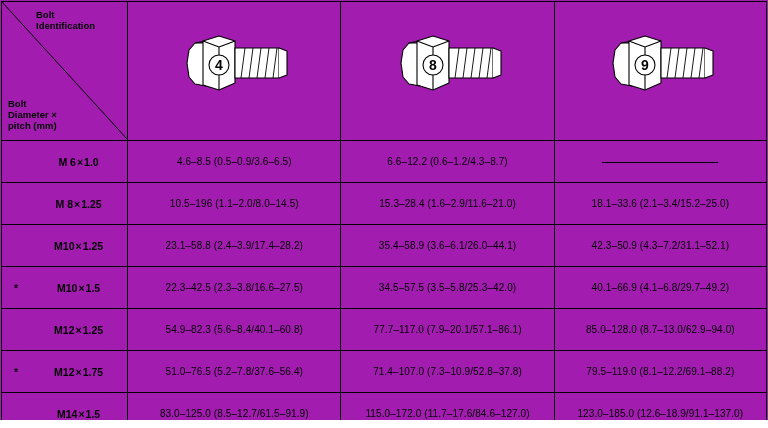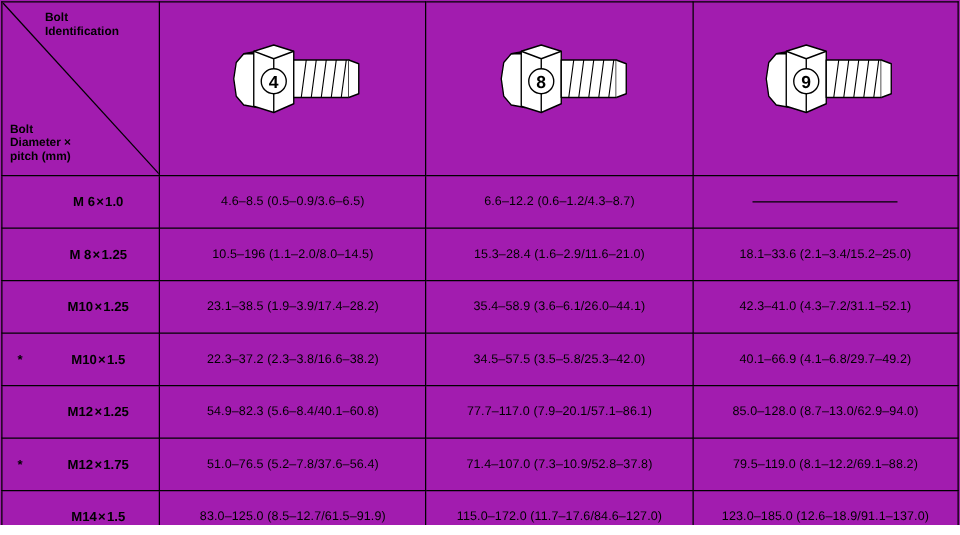--- a/index.html
+++ b/index.html
@@ -226,32 +226,32 @@
         <td class="val-cell">15.3–28.4 (1.6–2.9/11.6–21.0)</td>
         <td class="val-cell">18.1–33.6 (2.1–3.4/15.2–25.0)</td>
       </tr>
 
       <tr class="data-row">
         <td class="size-cell">
           <span class="size-inner">
             <span class="ast"></span><span>M10</span><span class="mul">×</span><span class="pitch">1.25</span>
           </span>
         </td>
-        <td class="val-cell">23.1–38.5 (1.9–3.9/17.4–28.2)</td>
+        <td class="val-cell">23.1–58.8 (2.4–3.9/17.4–28.2)</td>
         <td class="val-cell">35.4–58.9 (3.6–6.1/26.0–44.1)</td>
-        <td class="val-cell">42.3–41.0 (4.3–7.2/31.1–52.1)</td>
+        <td class="val-cell">42.3–50.9 (4.3–7.2/31.1–52.1)</td>
       </tr>
 
       <tr class="data-row">
         <td class="size-cell">
           <span class="size-inner">
             <span class="ast">*</span><span>M10</span><span class="mul">×</span><span class="pitch">1.5</span>
           </span>
         </td>
-        <td class="val-cell">22.3–37.2 (2.3–3.8/16.6–38.2)</td>
+        <td class="val-cell">22.3–42.5 (2.3–3.8/16.6–27.5)</td>
         <td class="val-cell">34.5–57.5 (3.5–5.8/25.3–42.0)</td>
         <td class="val-cell">40.1–66.9 (4.1–6.8/29.7–49.2)</td>
       </tr>
 
       <tr class="data-row">
         <td class="size-cell">
           <span class="size-inner">
             <span class="ast"></span><span>M12</span><span class="mul">×</span><span class="pitch">1.25</span>
           </span>
         </td>

